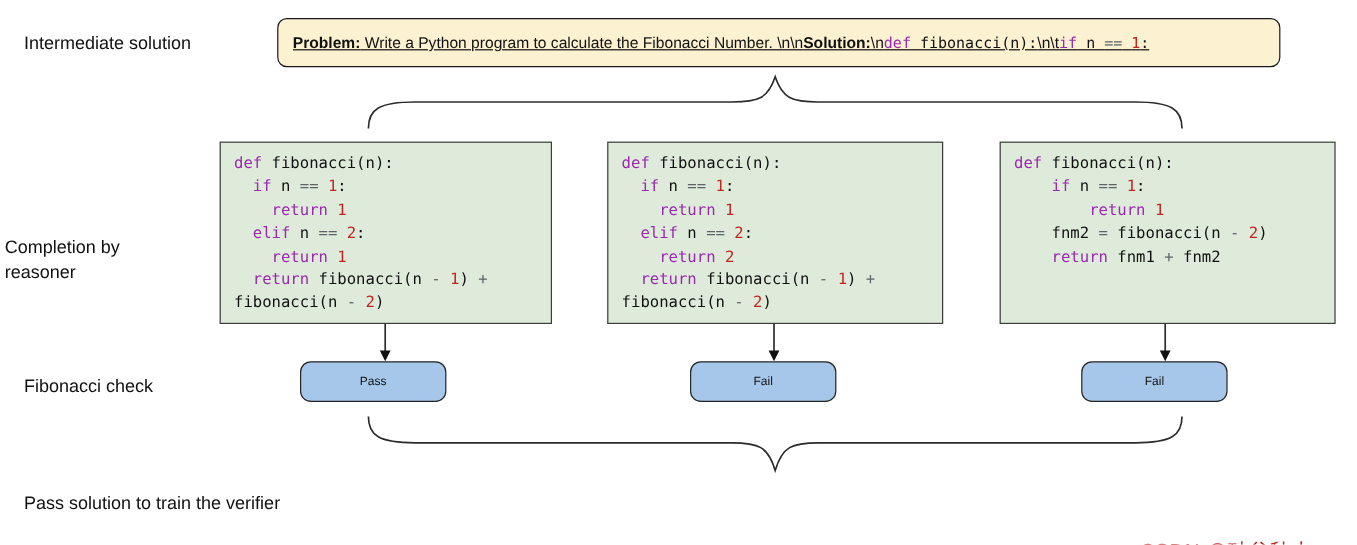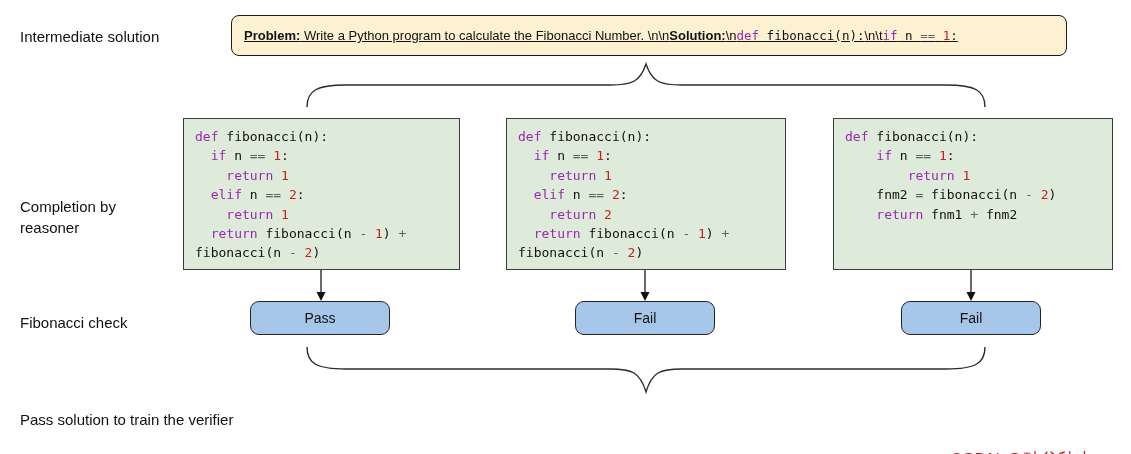--- a/index.html
+++ b/index.html
@@ -27,24 +27,24 @@
   .tk-code{color:#111111;}
   
   .code-box{
     position:absolute;top:118px;height:152px;box-sizing:border-box;
     background:#DEEBDA;border:1.2px solid #3d3d3d;padding:8px 11px;
   }
   .code-line{white-space:pre;font-family:"DejaVu Sans Mono",monospace;font-size:13px;line-height:19.4px;color:#111;}
   .code-line .tk-kw,.code-line .tk-code,.code-line .tk-op,.code-line .tk-num{font-size:13px;}
   
   .check-box{
-    position:absolute;top:301px;width:140px;height:34px;box-sizing:border-box;
+    position:absolute;top:301px;width:122px;height:34px;box-sizing:border-box;
     background:#A6C7E9;border:1.6px solid #242424;border-radius:9px;
     display:flex;align-items:center;justify-content:center;
-    font-size:14px;color:#111111;
+    font-size:10px;color:#111111;
   }
   
   .score-box{
     position:absolute;left:540px;top:403px;width:217px;height:35px;box-sizing:border-box;
     background:#FCF1D0;border:1.6px solid #1a1a1a;border-radius:7px;
     display:flex;align-items:center;justify-content:center;
     font-size:15px;color:#111111;
   }
   .watermark{
     position:absolute;left:950px;top:421px;font-size:17px;color:#b91c1c;
@@ -73,21 +73,21 @@
       <line x1="645" y1="270" x2="645" y2="293" stroke="#2b2b2b" stroke-width="1.4"></line>
       <polygon points="640.5,292 649.5,292 645,301" fill="#111111"></polygon>
     </g>
     <g>
       <line x1="971" y1="270" x2="971" y2="293" stroke="#2b2b2b" stroke-width="1.4"></line>
       <polygon points="966.5,292 975.5,292 971,301" fill="#111111"></polygon>
     </g>
   </svg>
 
   <div class="row-label" style="left:20px;top:26px;">Intermediate solution</div>
-  <div class="row-label" style="left:20px;top:196px;width:135px;">Completion by reasoner</div>
+  <div class="row-label" style="left:4px;top:196px;width:135px;">Completion by reasoner</div>
   <div class="row-label" style="left:20px;top:312px;">Fibonacci check</div>
   <div class="row-label" style="left:20px;top:409px;">Pass solution to train the verifier</div>
 
   <div class="problem-box">
     <div class="rich"><span class="tk-b">Problem:</span><span class="tk-p"> Write a Python program to calculate the Fibonacci Number. \n\n</span><span class="tk-b">Solution:</span><span class="tk-p">\n</span><span class="tk-kw">def</span><span class="tk-code"> fibonacci(n):</span><span class="tk-p">\n\t</span><span class="tk-kw">if</span><span class="tk-code"> n </span><span class="tk-op">==</span><span class="tk-code"> </span><span class="tk-num">1</span><span class="tk-code">:</span></div>
   </div>
 
   <div class="code-box" style="left:183px;width:277px;">
       <div class="code-line"><span class="tk-kw">def</span><span class="tk-code"> fibonacci(n):</span></div>
       <div class="code-line"><span class="tk-code">  </span><span class="tk-kw">if</span><span class="tk-code"> n </span><span class="tk-op">==</span><span class="tk-code"> </span><span class="tk-num">1</span><span class="tk-code">:</span></div>

